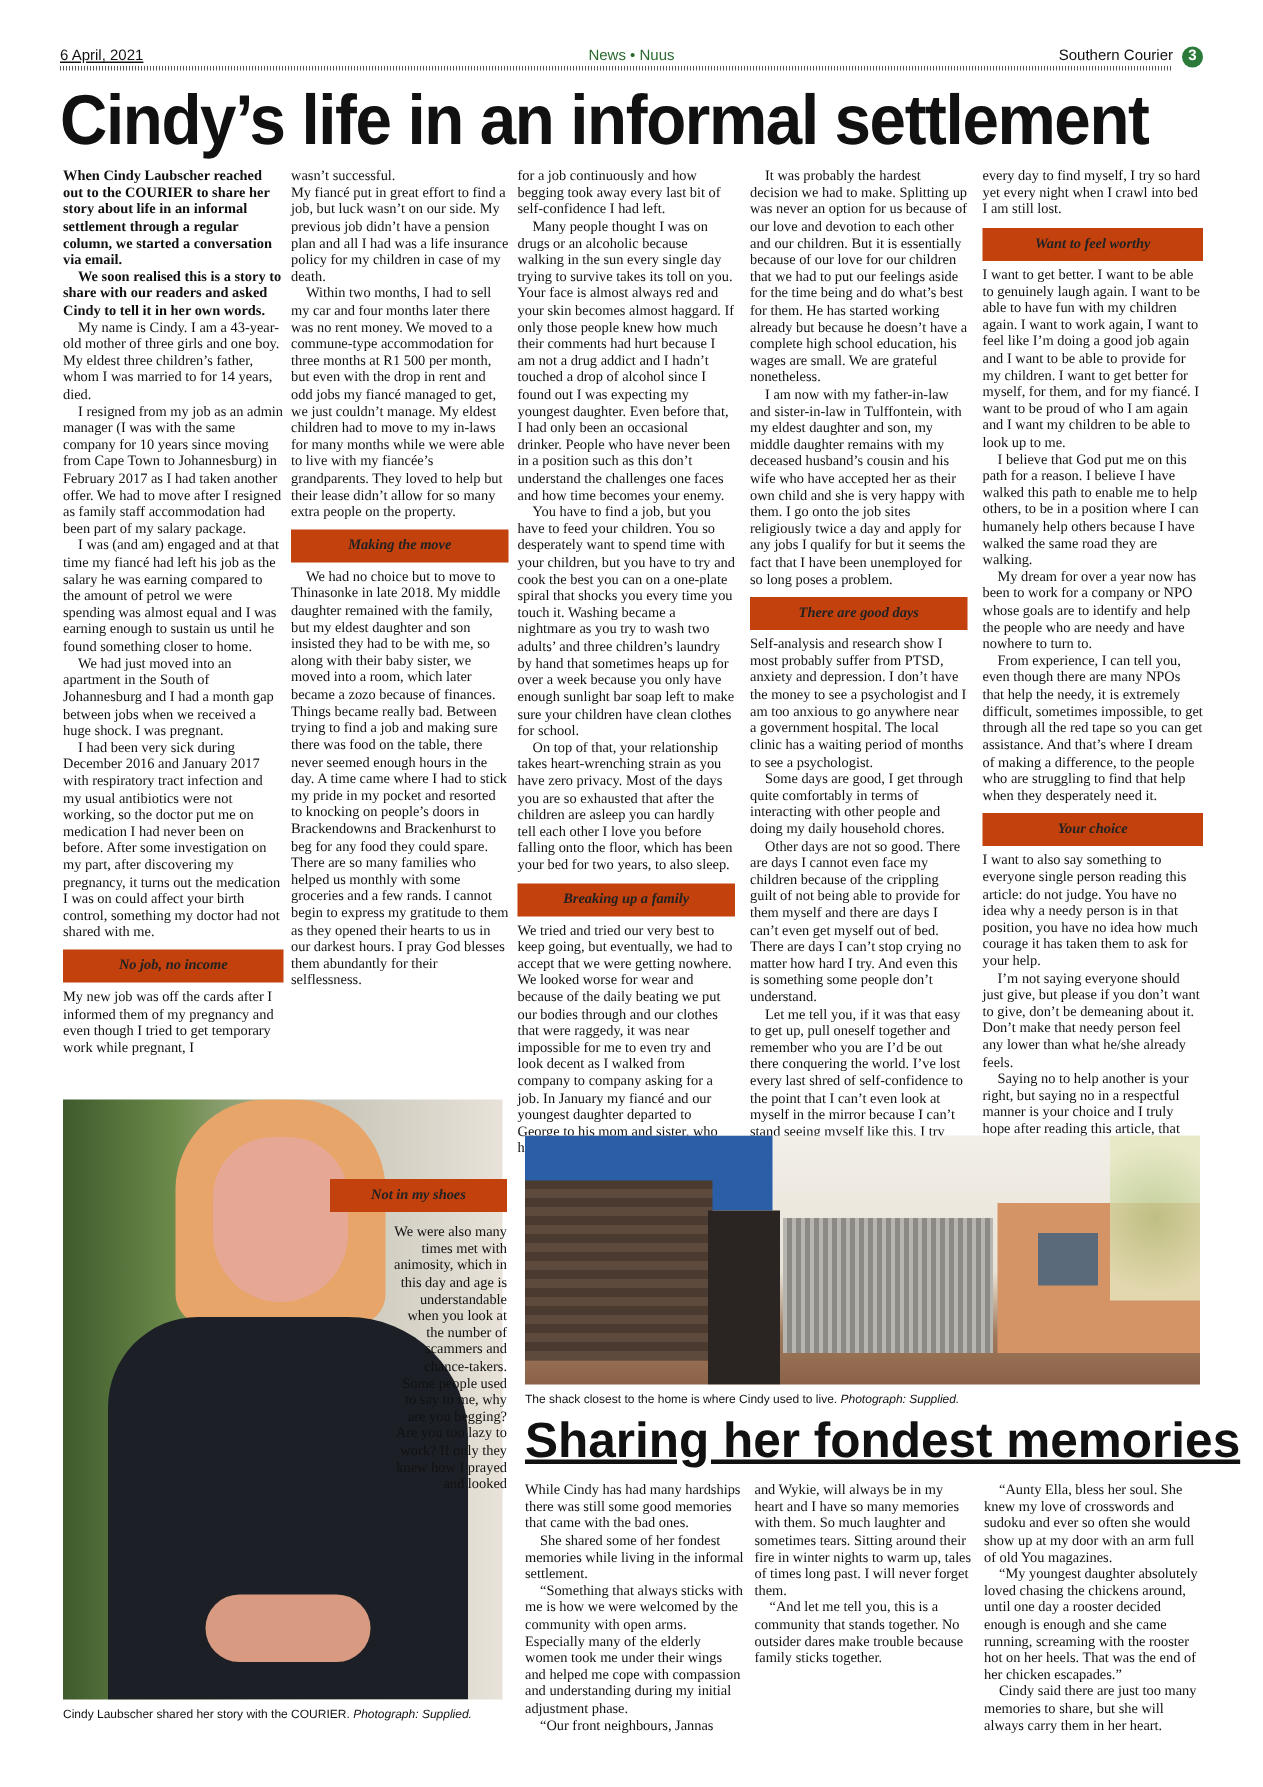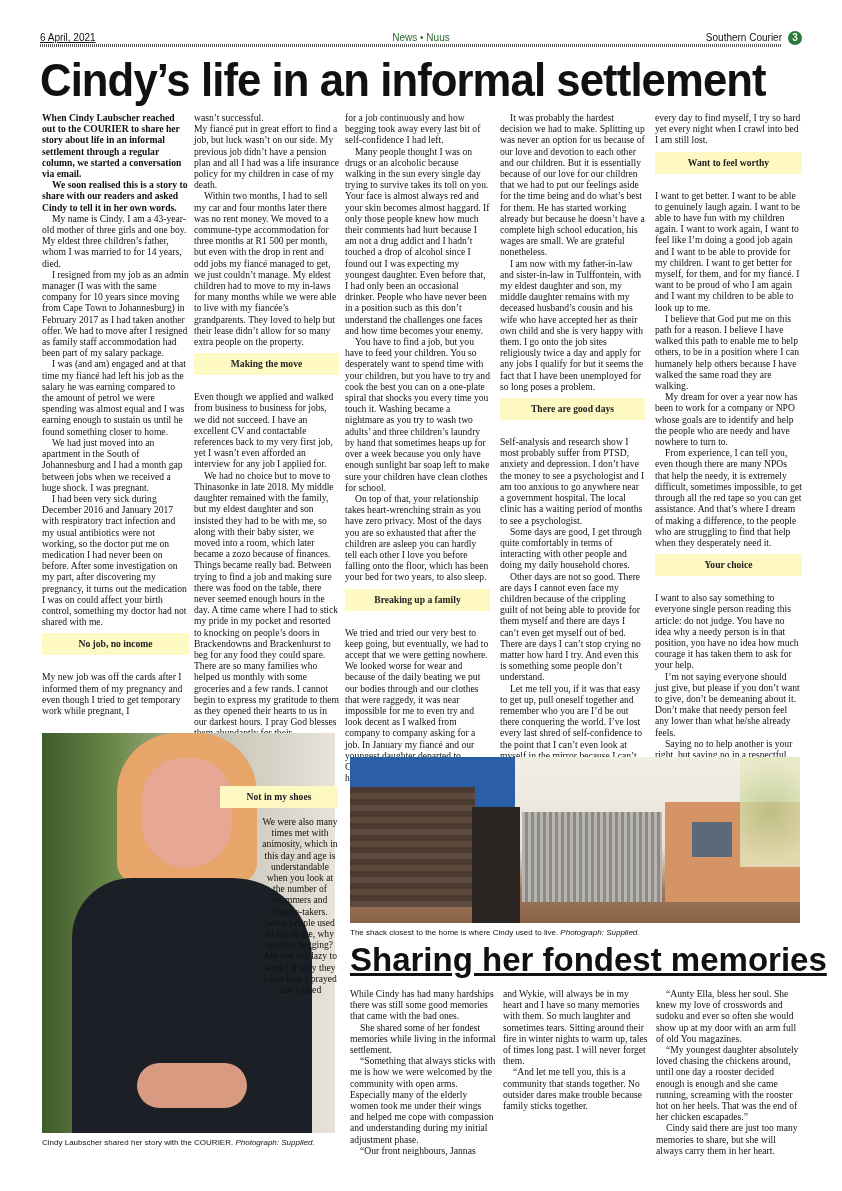--- a/index.html
+++ b/index.html
@@ -8,21 +8,21 @@
   .header .date { position: absolute; left: 0; top: 0; text-decoration: underline; }
   .header .section { position: absolute; left: 0; width: 100%; text-align: center; top: 0; color: #2a6a2e; }
   .header .paper { position: absolute; right: 20px; top: 0; }
   .header .pagenum { position: absolute; right: 0; top: -1px; width: 14px; height: 14px; border-radius: 50%; background: #2c7a3a; color: #fff; font-weight: bold; font-size: 10px; text-align: center; line-height: 14px; }
   .header .rule { position: absolute; left: 0; right: 20px; top: 12px; height: 3px; background: repeating-linear-gradient(90deg, #555 0 1px, #fff 1px 2px); }
   .headline { position: absolute; left: 40px; top: 52px; font-family: "Liberation Sans", sans-serif; font-size: 47px; letter-spacing: -1px; line-height: 56px; transform: scaleX(0.93); transform-origin: left; white-space: nowrap; }
   .col { position: absolute; font-size: 9.6px; line-height: 11.2px; text-align: left; }
   .col p { text-indent: 10px; }
   .col p.noindent { text-indent: 0; }
   .intro { font-weight: bold; }
-  .subhead { background: #fef9c3; color: #222; font-weight: bold; text-align: center; font-size: 9.6px; height: 22px; line-height: 22px; margin: 6px 0 16px 0; }
+  .subhead { background: #c2410c; color: #222; font-weight: bold; text-align: center; font-size: 9.6px; height: 22px; line-height: 22px; margin: 6px 0 4px 0; font-style: italic; }
   .photo { position: absolute; overflow: hidden; }
   .caption { position: absolute; font-family: "Liberation Sans", sans-serif; font-size: 8px; line-height: 10px; }
   .caption i { font-style: italic; }
   .headline2 { position: absolute; left: 350px; top: 940px; font-family: "Liberation Sans", sans-serif; font-size: 33px; line-height: 40px; white-space: nowrap; text-decoration: underline; }
   .wrap-text p { text-indent: 0; }
 </style>
 </head>
 <body>
 
 <div class="header">
@@ -45,36 +45,35 @@
   <p>I had been very sick during December 2016 and January 2017 with respiratory tract infection and my usual antibiotics were not working, so the doctor put me on medication I had never been on before. After some investigation on my part, after discovering my pregnancy, it turns out the medication I was on could affect your birth control, something my doctor had not shared with me.</p>
   <div class="subhead">No job, no income</div>
   <p class="noindent">My new job was off the cards after I informed them of my pregnancy and even though I tried to get temporary work while pregnant, I</p>
 </div>
 
 <div class="col" style="left:194px; top:112px; width:145px;">
   <p class="noindent">wasn’t successful.</p>
   <p class="noindent">My fiancé put in great effort to find a job, but luck wasn’t on our side. My previous job didn’t have a pension plan and all I had was a life insurance policy for my children in case of my death.</p>
   <p>Within two months, I had to sell my car and four months later there was no rent money. We moved to a commune-type accommodation for three months at R1 500 per month, but even with the drop in rent and odd jobs my fiancé managed to get, we just couldn’t manage. My eldest children had to move to my in-laws for many months while we were able to live with my fiancée’s grandparents. They loved to help but their lease didn’t allow for so many extra people on the property.</p>
   <div class="subhead">Making the move</div>
-  <p class="noindent">Even though we applied and walked from business to business for jobs, we did not succeed. I have an excellent CV and contactable references back to my very first job, yet I wasn’t even afforded an interview for any job I applied for.</p>
   <p>We had no choice but to move to Thinasonke in late 2018. My middle daughter remained with the family, but my eldest daughter and son insisted they had to be with me, so along with their baby sister, we moved into a room, which later became a zozo because of finances.</p>
   <p class="noindent" style="height:150px;">Things became really bad. Between trying to find a job and making sure there was food on the table, there never seemed enough hours in the day. A time came where I had to stick my pride in my pocket and resorted to knocking on people’s doors in Brackendowns and Brackenhurst to beg for any food they could spare. There are so many families who helped us monthly with some groceries and a few rands. I cannot begin to express my gratitude to them as they opened their hearts to us in our darkest hours. I pray God blesses them abundantly for their selflessness.</p>
 </div>
 
 <div class="photo" style="left:42px; top:733px; width:293px; height:400px; background: linear-gradient(90deg, #3f5a2c 0%, #6b8a4a 25%, #c8c5b8 60%, #e8e2d8 100%);">
   <div style="position:absolute; left:75px; top:0; width:140px; height:150px; background:#e7a56a; border-radius:60px 60px 20px 20px;"></div>
   <div style="position:absolute; left:100px; top:25px; width:90px; height:110px; background:#e6a894; border-radius:40px 40px 45px 45px;"></div>
   <div style="position:absolute; left:30px; top:145px; width:240px; height:255px; background:#1c2026; border-radius:60px 80px 0 0;"></div>
   <div style="position:absolute; left:95px; top:330px; width:110px; height:45px; background:#d89a80; border-radius:25px;"></div>
 </div>
 
 <div class="col" style="left:220px; top:786px; width:118px;">
   <div class="subhead" style="margin-top:0;">Not in my shoes</div>
 </div>
-<div class="col wrap-text" style="left:262px; top:816px; width:76px; text-align:center;">
+<div class="col wrap-text" style="left:262px; top:816px; width:76px; text-align:right;">
   <p>We were also many times met with animosity, which in this day and age is understandable when you look at the number of scammers and chance-takers. Some people used to say to me, why are you begging? Are you too lazy to work? If only they knew how I prayed and looked</p>
 </div>
 
 <div class="caption" style="left:42px; top:1138px; width:295px;">
   <span>Cindy Laubscher shared her story with the COURIER.</span>
   <i>Photograph: Supplied.</i>
 </div>
 
 <div class="col" style="left:345px; top:112px; width:145px;">
   <p class="noindent">for a job continuously and how begging took away every last bit of self-confidence I had left.</p>

